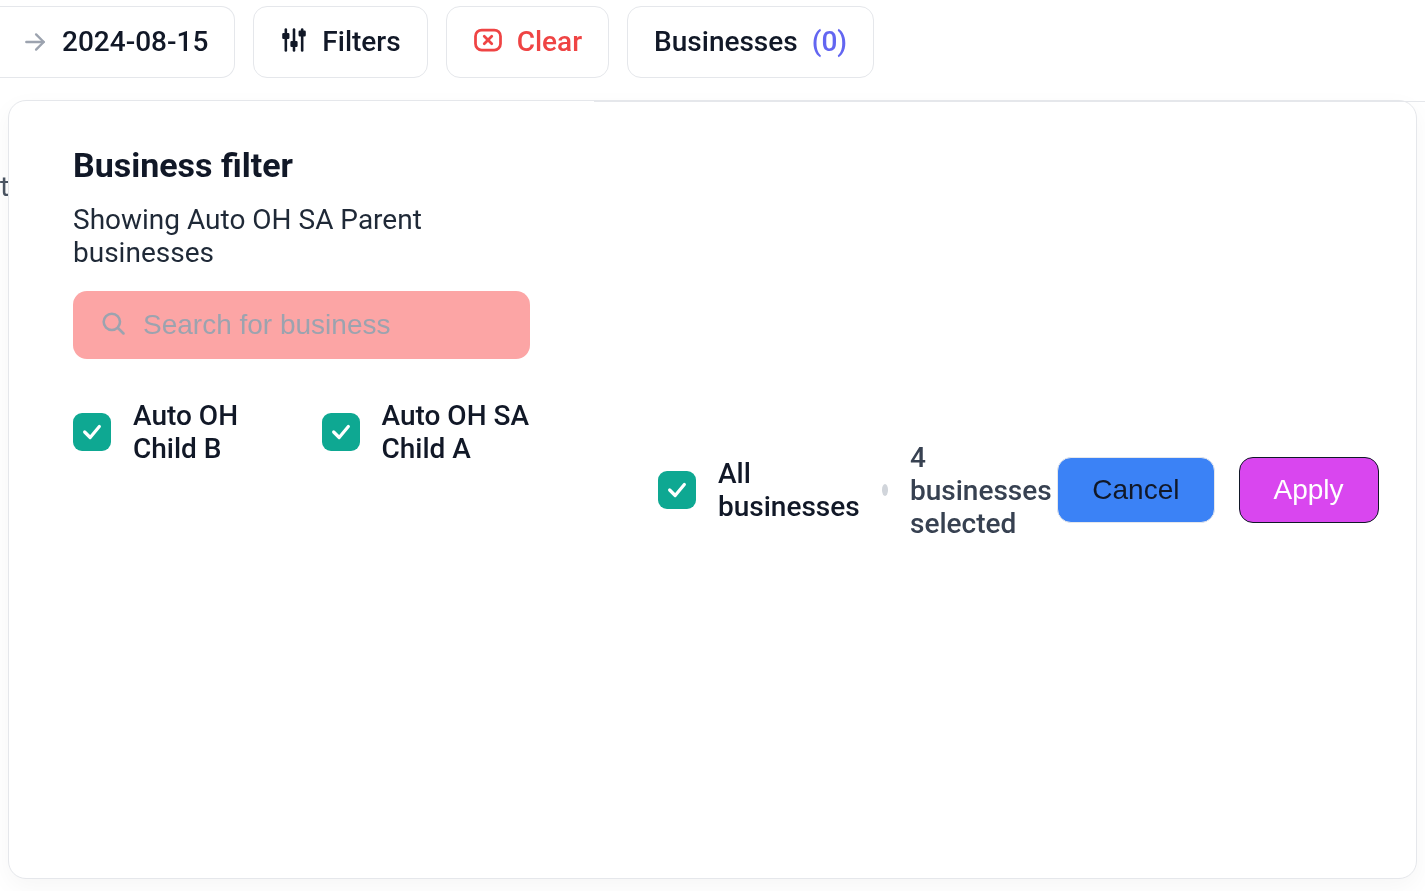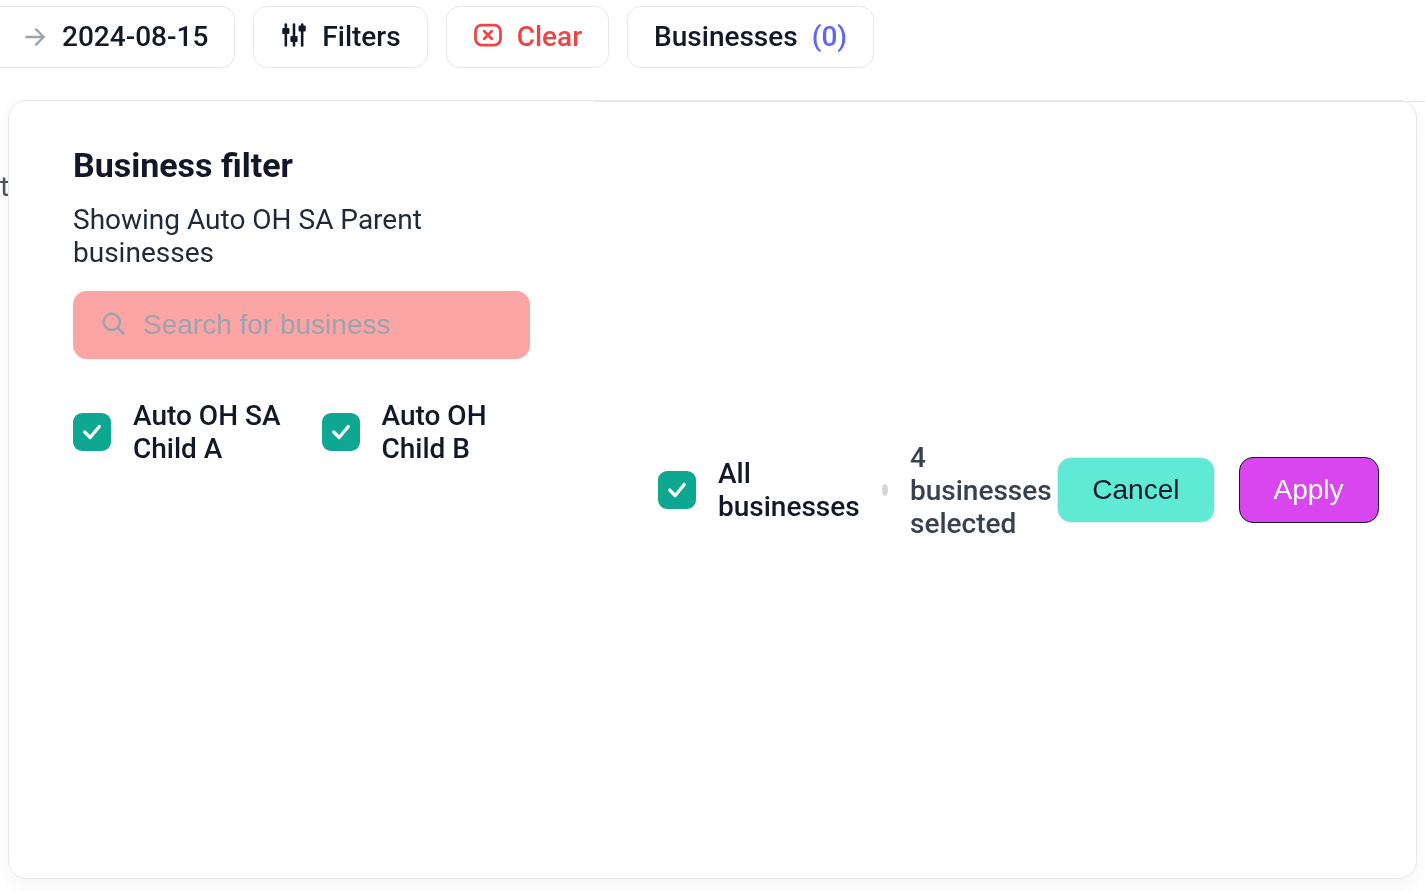--- a/index.html
+++ b/index.html
@@ -26,21 +26,21 @@
       gap: 14px;
       border: 1px solid #e5e7eb;
       border-radius: 14px;
       padding: 16px 26px;
       font-size: 28px;
       font-weight: 500;
       color: #111827;
       background: #fff;
       cursor: pointer;
       line-height: 1;
-      height: 62px;
+      height: 72px;
     }
 
     .pill.date {
       border-top-left-radius: 0;
       border-bottom-left-radius: 0;
       border-left: none;
       padding-left: 22px;
     }
 
     .pill .arrow-icon svg { display:block; }
@@ -171,21 +171,21 @@
     .btn {
       font-size: 28px;
       font-weight: 500;
       border-radius: 14px;
       padding: 18px 34px;
       cursor: pointer;
       line-height: 1;
     }
 
     .btn-cancel {
-      background: #5eead4;
+      background: #3b82f6;
       border: 1px solid #e5e7eb;
       color: #111827;
     }
 
     .btn-apply {
       background: #d946ef;
       border: 1px solid #111827;
       color: #fff;
     }
 
@@ -259,30 +259,30 @@
       <input type="text" placeholder="Search for business" style="">
     </div>
 
     <div class="biz-grid">
       <label class="biz-item">
         <span class="checkbox">
           <svg width="22" height="22" viewBox="0 0 24 24" fill="none" stroke="#ffffff" stroke-width="3.5" stroke-linecap="round" stroke-linejoin="round">
               <polyline points="4 12 10 18 20 6"></polyline>
             </svg>
         </span>
-        <span class="biz-label">Auto OH SA Child A</span>
+        <span class="biz-label">Auto OH Child B</span>
       </label>
 
       <label class="biz-item">
         <span class="checkbox">
           <svg width="22" height="22" viewBox="0 0 24 24" fill="none" stroke="#ffffff" stroke-width="3.5" stroke-linecap="round" stroke-linejoin="round">
               <polyline points="4 12 10 18 20 6"></polyline>
             </svg>
         </span>
-        <span class="biz-label">Auto OH Child B</span>
+        <span class="biz-label">Auto OH SA Child A</span>
       </label>
     </div>
   </div>
 
   <div class="modal-footer">
     <div class="footer-left">
       <span class="checkbox">
         <svg width="22" height="22" viewBox="0 0 24 24" fill="none" stroke="#ffffff" stroke-width="3.5" stroke-linecap="round" stroke-linejoin="round">
             <polyline points="4 12 10 18 20 6"></polyline>
           </svg>

